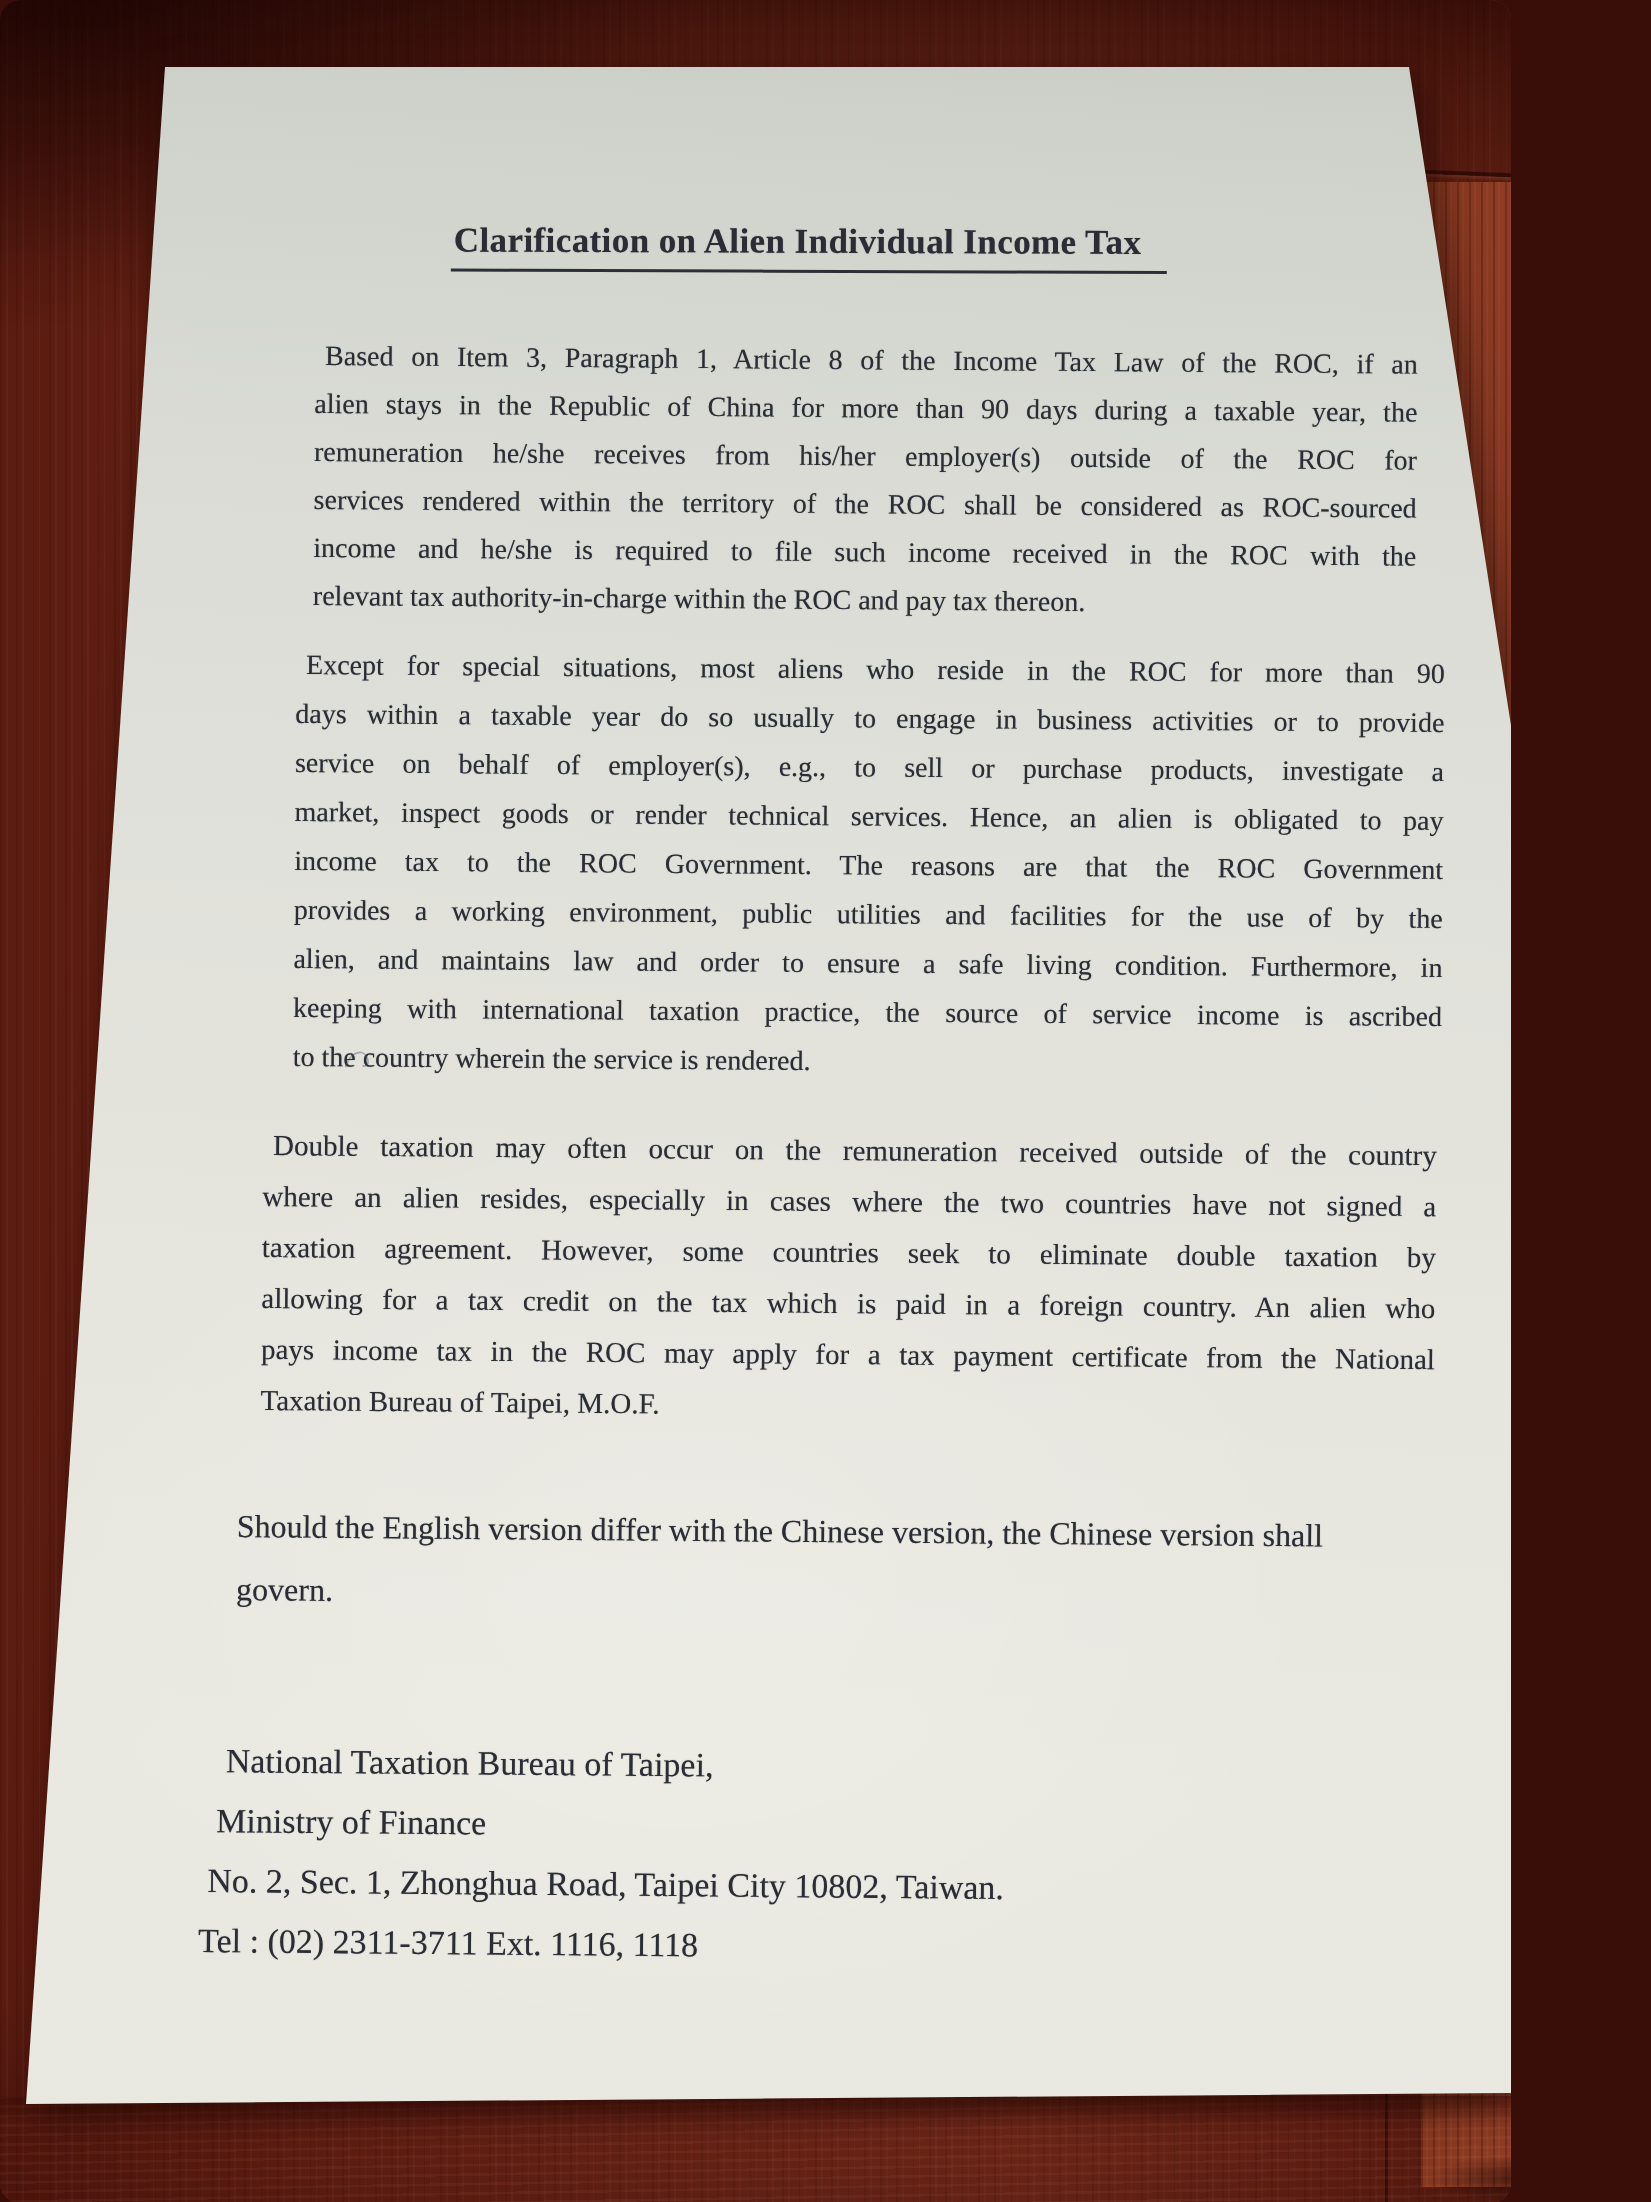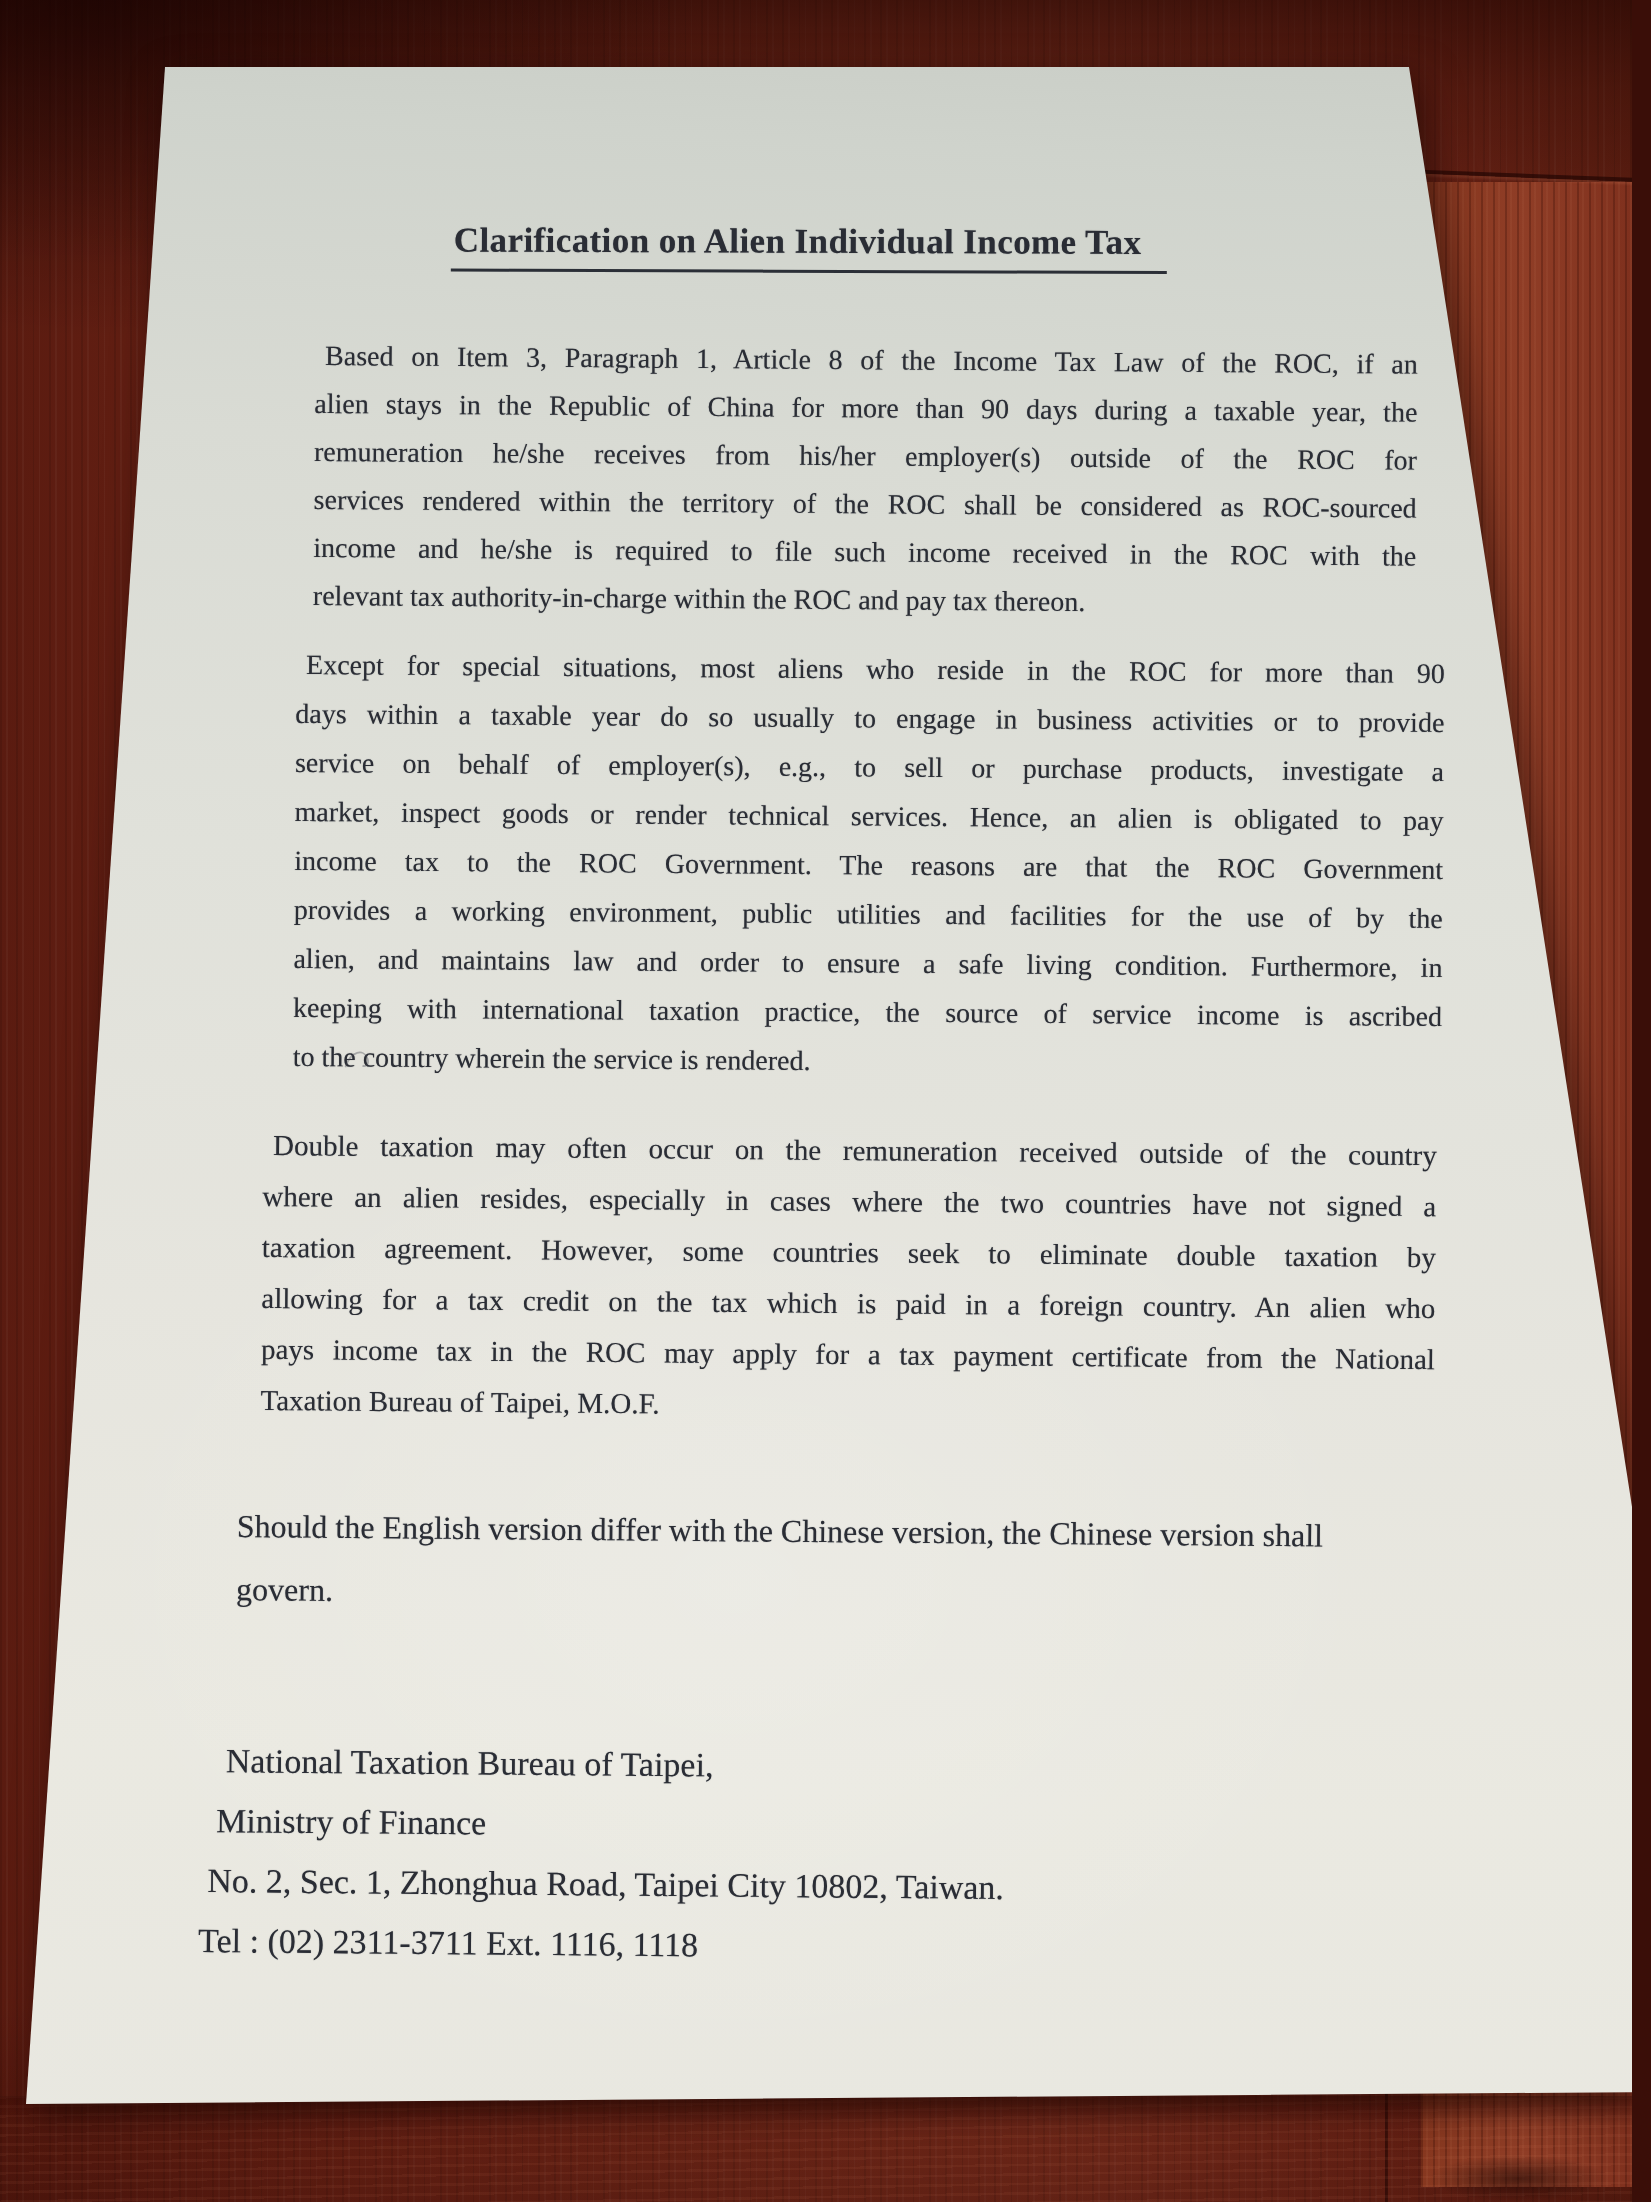--- a/index.html
+++ b/index.html
@@ -1,20 +1,20 @@
 <!DOCTYPE html>
 <html style="font-size:13.8px"><head>
 <meta charset="utf-8">
 <style>
   html { background:#3a0e08; }
   body {
     margin:0; width:1652px; height:2203px; overflow:hidden;
     font-family:"Liberation Serif","DejaVu Serif",serif;
   }
-  .scene { position:relative; width:1632px; height:2203px; overflow:hidden; }
+  .scene { position:relative; width:1511px; height:2203px; overflow:hidden;border-radius:20px; }
 
   
   .wood {
     position:absolute; inset:0; z-index:0;
     background-color:#6b2215;
     background-image:
       radial-gradient(ellipse 860px 482px at 6% 0%, rgba(15,0,0,.55), transparent 70%),
       linear-gradient(180deg, rgba(28,3,0,.62) 0%, rgba(28,3,0,.34) 4%, rgba(0,0,0,0) 12%),
       linear-gradient(0deg, rgba(35,4,0,.30) 0%, rgba(0,0,0,0) 9%),
       repeating-linear-gradient(90deg, rgba(0,0,0,.10) 0 1.7px, transparent 1.7px 6px, rgba(255,255,255,.035) 6px 7.7px, transparent 7.7px 16.3px),

